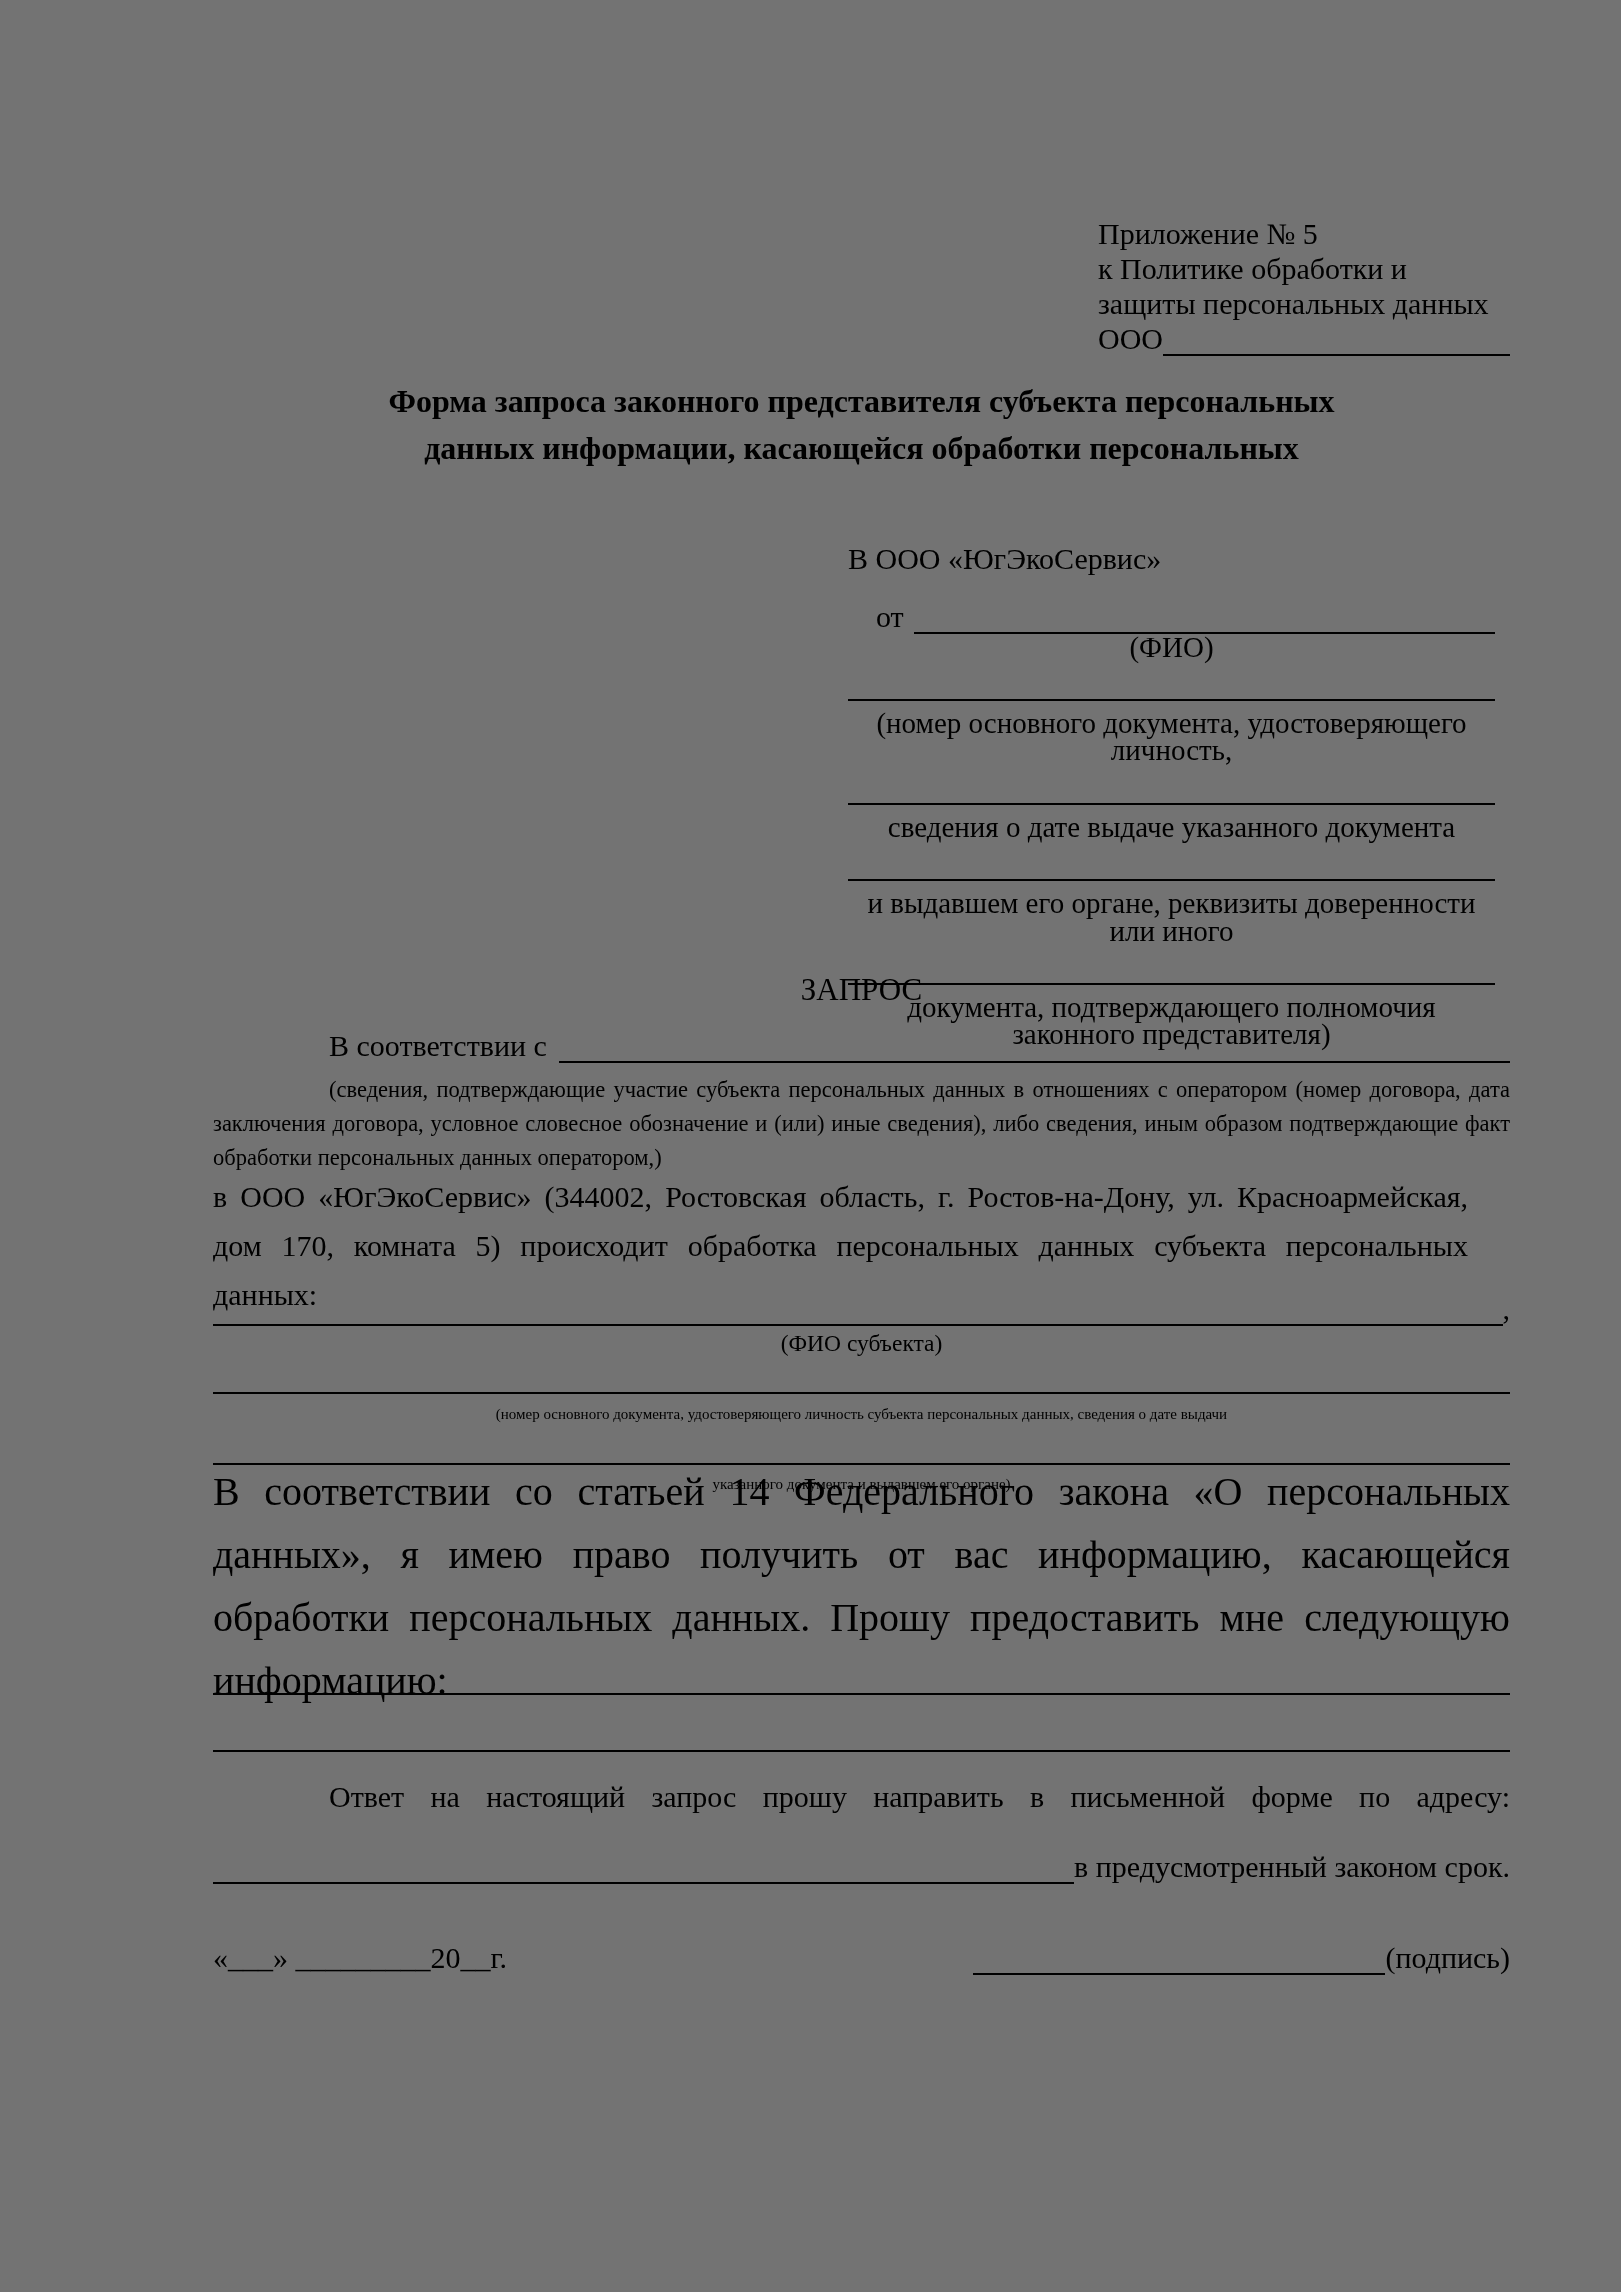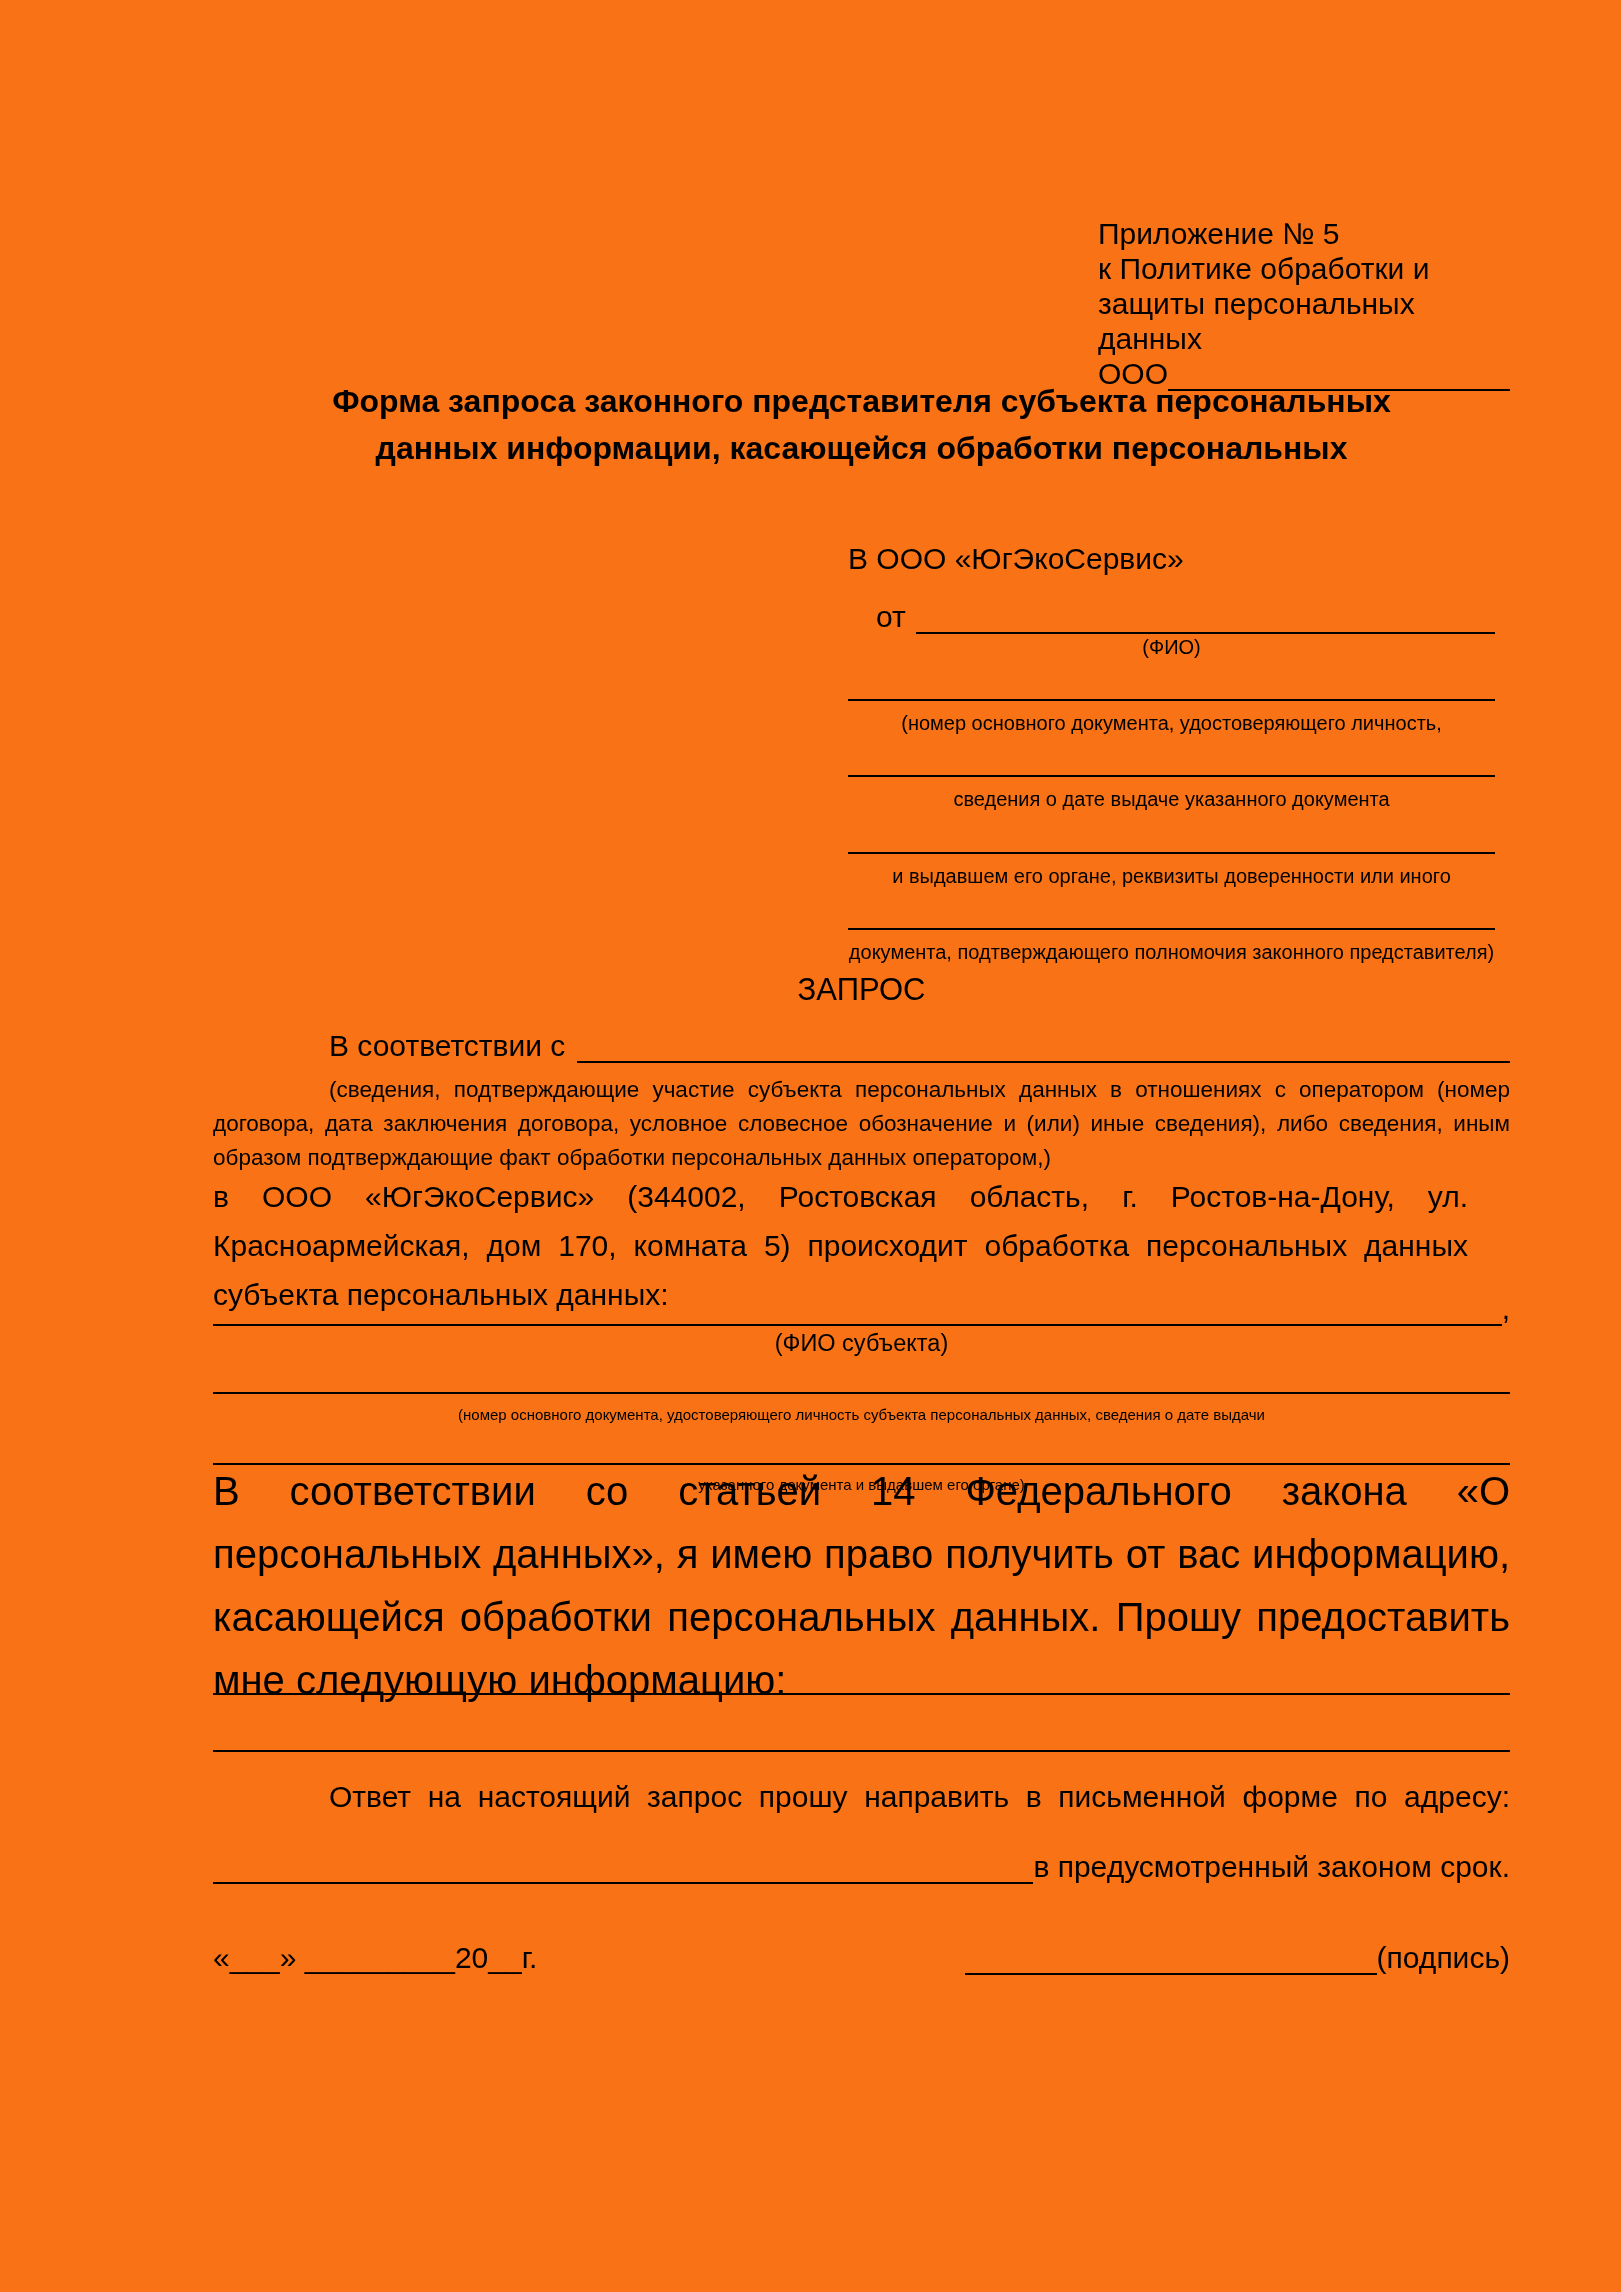--- a/index.html
+++ b/index.html
@@ -1,37 +1,37 @@
 <!DOCTYPE html>
 <html lang="ru"><head>
 <meta charset="utf-8">
 <style>
   html,body{margin:0;padding:0;background:#e8e8e8;}
   .page{
     position:relative;
     width:1621px;height:2293px;
     margin:0 auto;
-    background:#f97316;
+    background:#737373;
     color:#000;
-    font-family:Liberation Sans, sans-serif;
+    font-family:Liberation Serif, serif;
     overflow:hidden;
   }
   
   .doc-header{position:absolute;left:1098px;top:216px;width:412px;font-size:30px;line-height:35px;}
   .ooo-row{display:flex;align-items:flex-end;}
   .ooo-fill{flex:1;border-bottom:2px solid #000;height:1.05em;}
   
   .doc-title{position:absolute;left:213px;top:378px;width:1297px;text-align:center;
              font-size:32px;font-weight:bold;line-height:47px;}
   
   .addressee{position:absolute;left:848px;top:542px;width:647px;font-size:30px;}
   .from-row{display:flex;align-items:flex-end;margin-top:23.5px;margin-left:28px;}
   .from-row .lbl{margin-right:9.8px;}
   .line-fill{flex:1;border-bottom:2px solid #000;height:1.05em;}
-  .cap{font-size:20px;text-align:center;line-height:27.4px;}
+  .cap{font-size:29px;text-align:center;line-height:27.4px;}
   .field{margin-top:38px;}
   .field .rule{border-top:2.9px solid #000;height:0;}
   .field .cap{margin-top:9px;}
   
   .zapros{position:absolute;left:213px;top:972px;width:1297px;text-align:center;font-size:31px;}
   
   .accordance{position:absolute;left:213px;top:1029px;width:1297px;}
   .acc-row{display:flex;align-items:flex-end;font-size:30px;}
   .acc-row .lbl{margin-left:116px;margin-right:11.8px;white-space:nowrap;}
   .acc-note{margin-top:9.8px;font-size:22.5px;line-height:34px;text-align:justify;text-indent:116px;}

